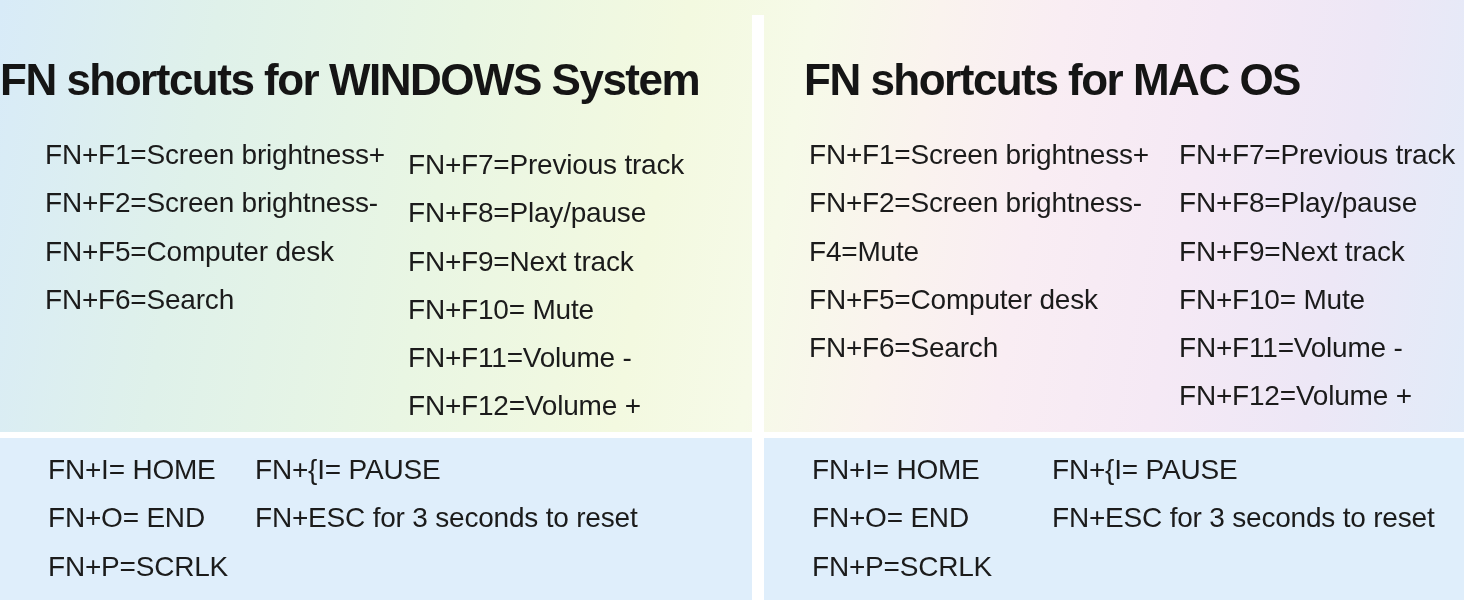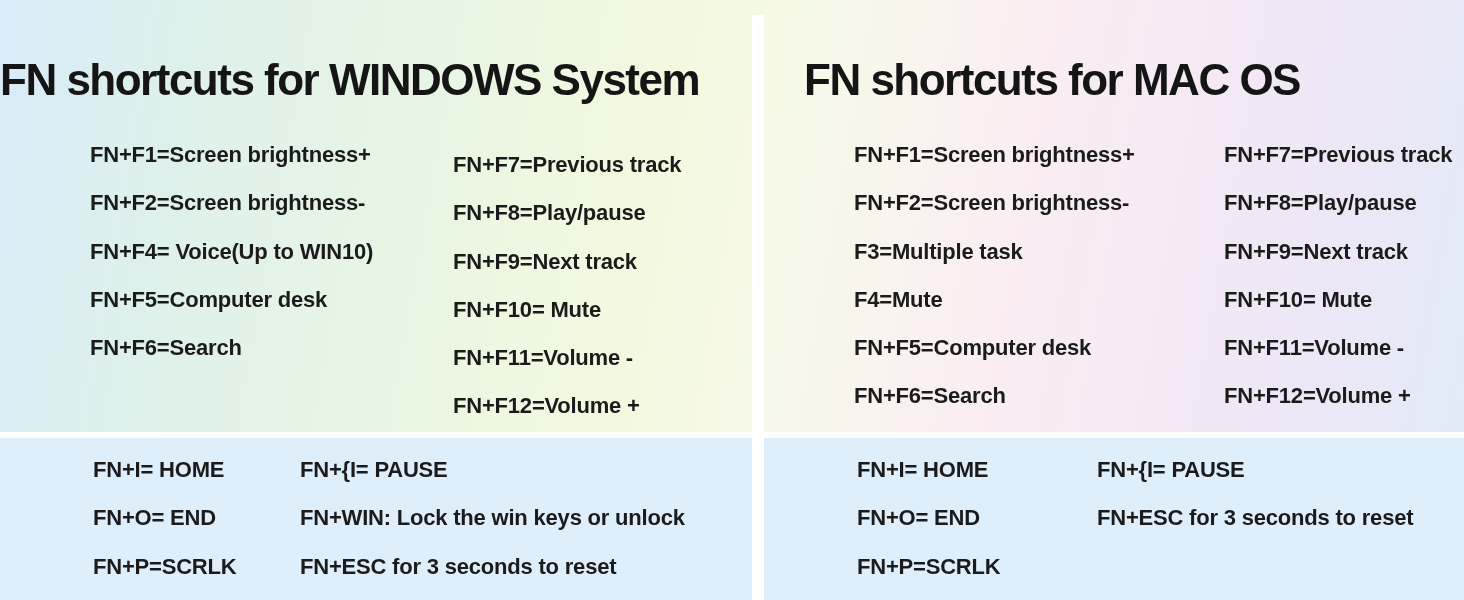--- a/index.html
+++ b/index.html
@@ -24,22 +24,22 @@
   .bluebox.left{left:0;width:752px;}
   .bluebox.right{left:764px;width:700px;}
   .title{
     position:absolute;top:52px;height:56px;line-height:56px;
     font-size:44px;font-weight:800;letter-spacing:-1.5px;
     color:#151515;text-align:left;white-space:nowrap;
   }
   .title.left{left:0;width:752px;}
   .title.right{left:804px;width:808px;}
   .col{
-    position:absolute;color:#1b1b1b;font-size:22px;font-weight:700;
-    letter-spacing:-0.2px;white-space:nowrap;margin-left:45px;
+    position:absolute;color:#1b1b1b;font-size:28px;font-weight:400;
+    letter-spacing:-0.2px;white-space:nowrap;
   }
   .col div{height:48.3px;line-height:48.3px;}
   .c-l1{left:45px;top:131px;}
   .c-l2{left:408px;top:141px;}
   .c-r1{left:809px;top:131px;}
   .c-r2{left:1179px;top:131px;}
   .b-l1{left:48px;top:446px;}
   .b-l2{left:255px;top:446px;}
   .b-r1{left:812px;top:446px;}
   .b-r2{left:1052px;top:446px;}
@@ -53,38 +53,36 @@
   <div class="hgap"></div>
   <div class="bluebox left"></div>
   <div class="bluebox right"></div>
 
   <div class="title left">FN shortcuts for WINDOWS System</div>
   <div class="title right">FN shortcuts for MAC OS</div>
 
   <div class="col c-l1">
     <div>FN+F1=Screen brightness+</div>
     <div>FN+F2=Screen brightness-</div>
-    <div>FN+F4= Voice(Up to WIN10)</div>
     <div>FN+F5=Computer desk</div>
     <div>FN+F6=Search</div>
   </div>
 
   <div class="col c-l2">
     <div>FN+F7=Previous track</div>
     <div>FN+F8=Play/pause</div>
     <div>FN+F9=Next track</div>
     <div>FN+F10= Mute</div>
     <div>FN+F11=Volume -</div>
     <div>FN+F12=Volume +</div>
   </div>
 
   <div class="col c-r1">
     <div>FN+F1=Screen brightness+</div>
     <div>FN+F2=Screen brightness-</div>
-    <div>F3=Multiple task</div>
     <div>F4=Mute</div>
     <div>FN+F5=Computer desk</div>
     <div>FN+F6=Search</div>
   </div>
 
   <div class="col c-r2">
     <div>FN+F7=Previous track</div>
     <div>FN+F8=Play/pause</div>
     <div>FN+F9=Next track</div>
     <div>FN+F10= Mute</div>
@@ -93,21 +91,20 @@
   </div>
 
   <div class="col b-l1">
     <div>FN+I= HOME</div>
     <div>FN+O= END</div>
     <div>FN+P=SCRLK</div>
   </div>
 
   <div class="col b-l2">
     <div>FN+{I= PAUSE</div>
-    <div>FN+WIN: Lock the win keys or unlock</div>
     <div>FN+ESC for 3 seconds to reset</div>
   </div>
 
   <div class="col b-r1">
     <div>FN+I= HOME</div>
     <div>FN+O= END</div>
     <div>FN+P=SCRLK</div>
   </div>
 
   <div class="col b-r2">

